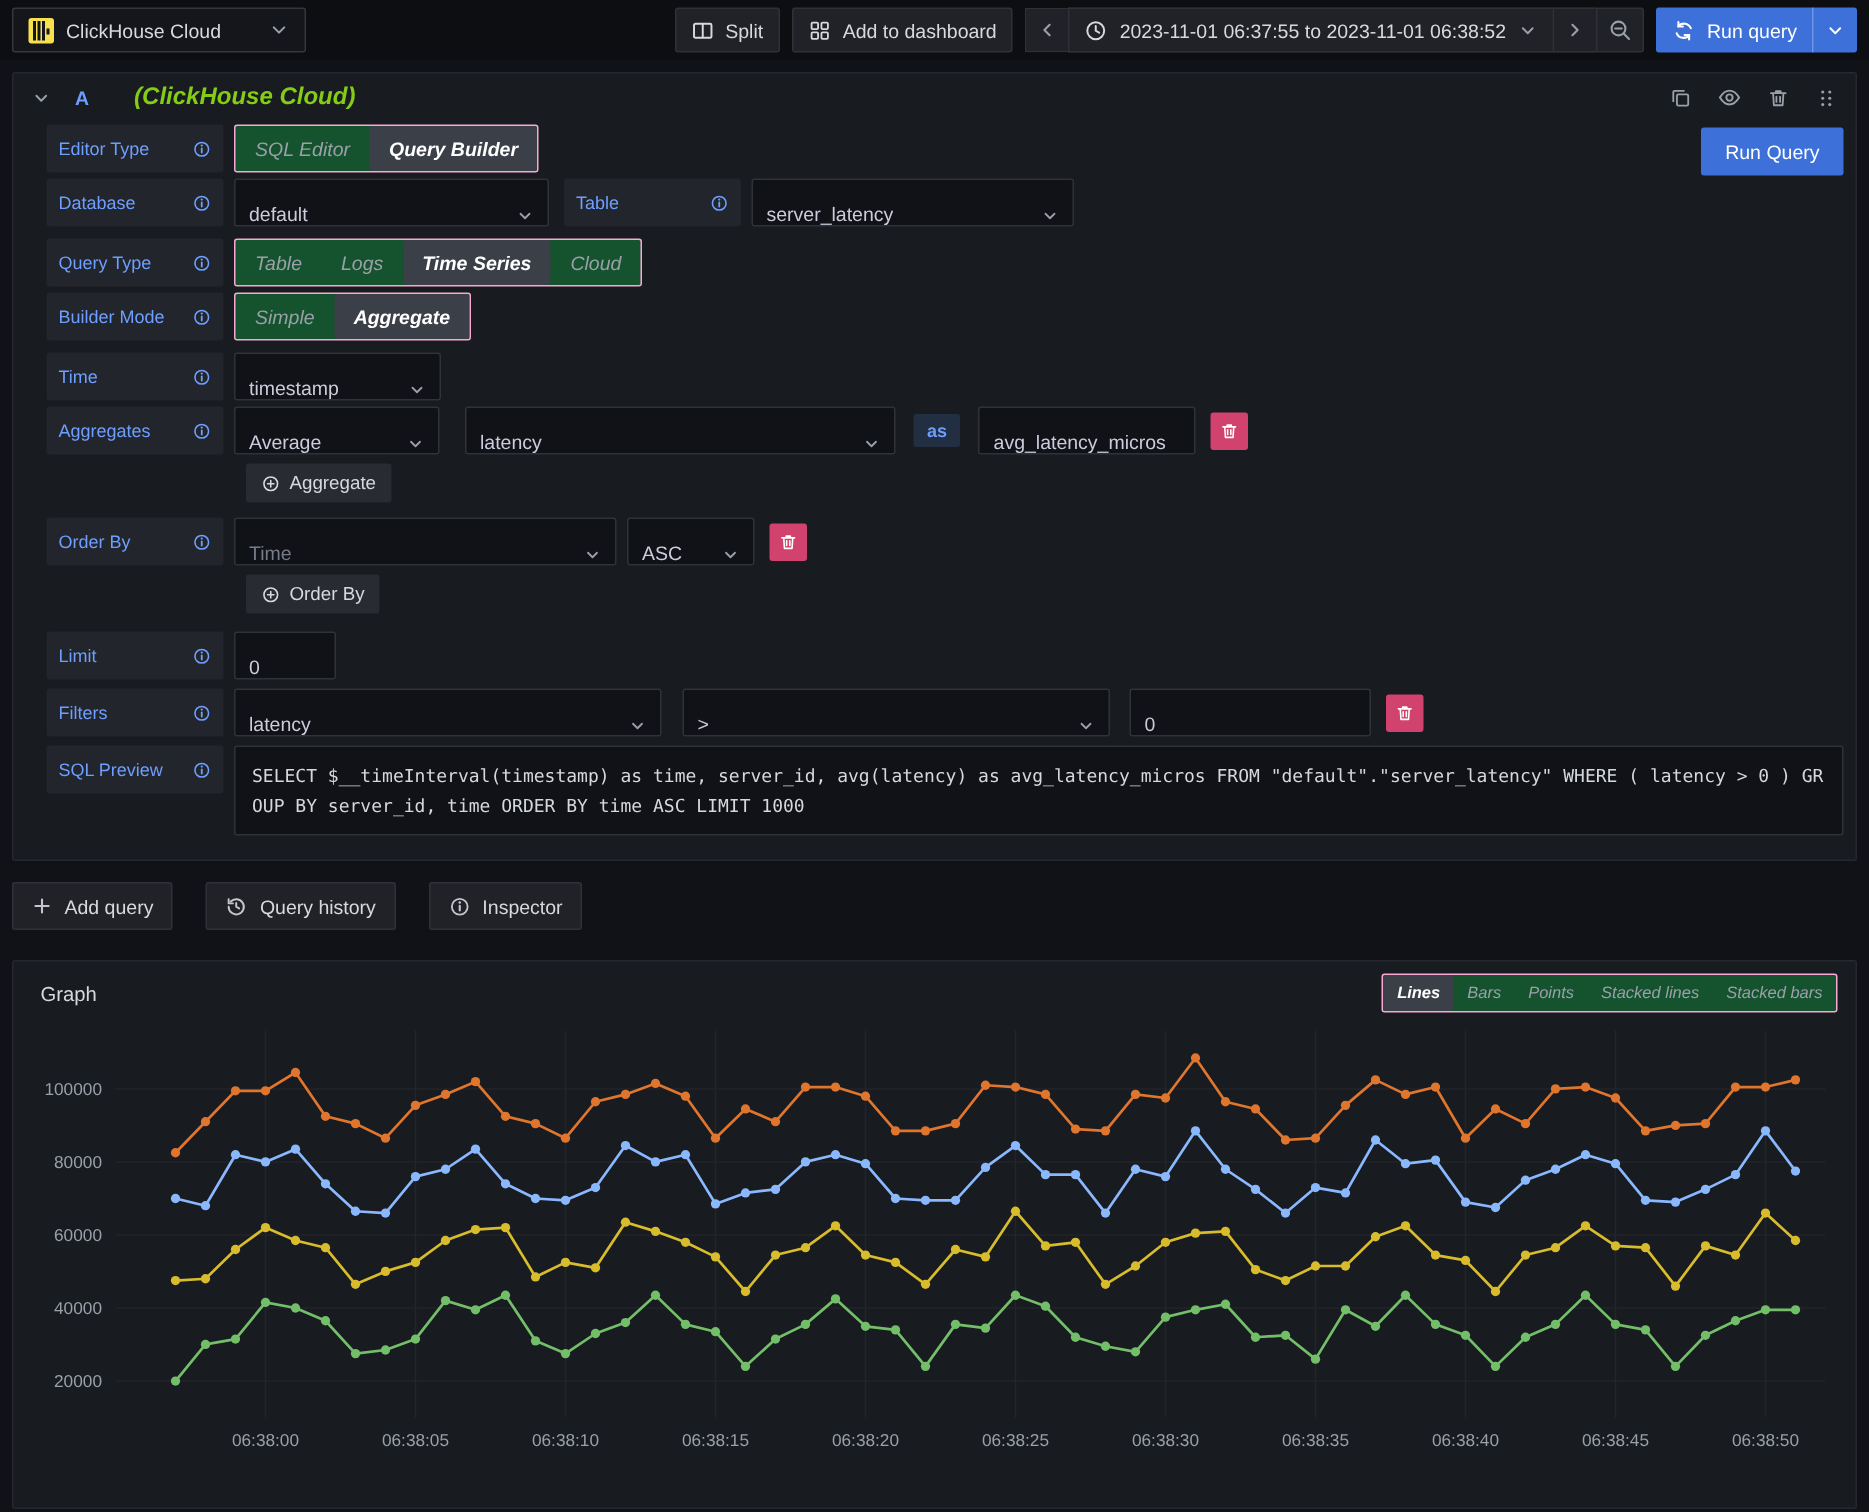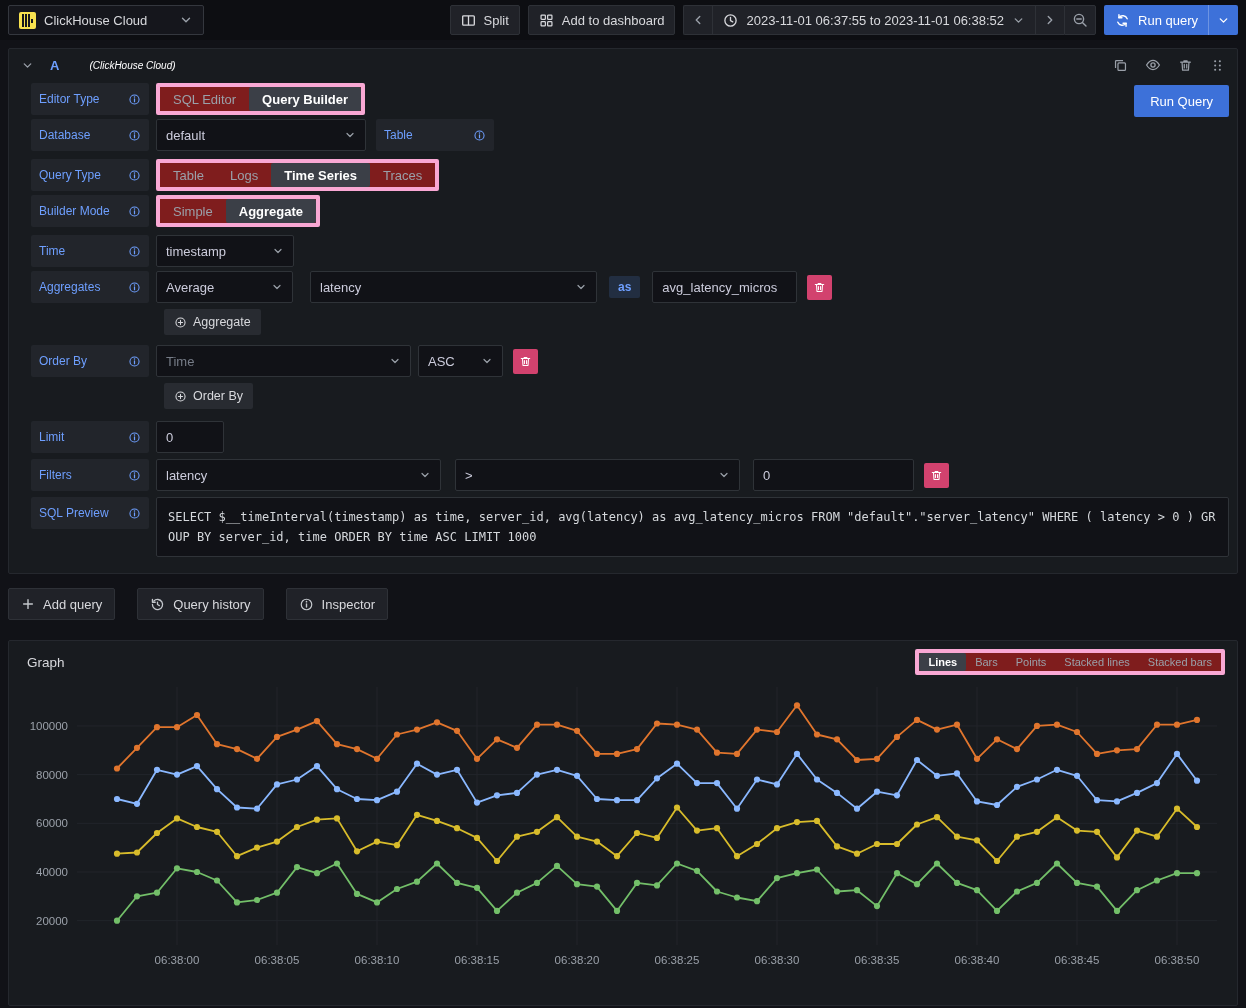--- a/index.html
+++ b/index.html
@@ -47,47 +47,47 @@
     border-left:1px solid rgba(255,255,255,.25); }
 
   
   .panel {
     margin:8px; background:#181b1f; border:1px solid #25282e; border-radius:2px;
   }
   .query-panel { position:relative; padding-bottom:12px; }
   .q-header { height:32px; display:flex; align-items:center; padding:0 12px; }
   .q-header .collapse { color:#9aa0a9; margin-right:16px; }
   .q-refid { color:#6e9fff; font-weight:600; margin-right:30px; }
-  .q-hint { color:#ffffff; font-style:italic; font-size:10px; }
+  .q-hint { color:#84cc16; font-style:italic; font-size:16px;font-weight:bold; }
   .q-actions { margin-left:auto; display:flex; align-items:center; gap:17px; color:#9aa0a9; }
   .run-query-panel {
     position:absolute; top:36px; right:8px; height:32px; background:#3d71d9;
     border-radius:2px; color:#fff; font-weight:500; display:flex; align-items:center;
     padding:0 16px;
   }
   .q-rows { padding:2px 8px 0 22px; }
   .q-row { display:flex; align-items:flex-start; margin-bottom:4px; }
   .f-label {
     width:118px; flex:none; height:32px; background:#22252b; border-radius:2px;
     color:#6e9fff; font-size:12px; font-weight:500;
     display:flex; align-items:center; justify-content:space-between;
     padding:0 8px; margin-right:7px;
   }
   .f-label .info { color:#6e9fff; }
   .seg {
-    display:inline-flex; background:#7f1d1d; border:4px solid #f9a8d4;
-    border-radius:2px; height:32px; overflow:hidden;
+    display:inline-flex; background:#14532d; border:1px solid #f9a8d4;
+    border-radius:2px; height:32px; overflow:hidden;font-style:italic;
   }
   .seg .opt {
     display:flex; align-items:center; padding:0 13px; color:#9aa0a9; white-space:nowrap;
   }
   .seg .opt.active { background:#3b3f47; color:#fff; font-weight:600; border-radius:2px; }
   .select, .tinput {
     height:32px; background:#111217; border:1px solid #2f3338; border-radius:2px;
-    display:flex; align-items:center; padding:0 9px; color:#ccccdc;
+    display:flex; align-items:flex-end; padding:0 9px; color:#ccccdc;
   }
   .select .chev { margin-left:auto; color:#9aa0a9; padding-left:8px; }
   .muted-val { color:#767c87; }
   .as-badge {
     align-self:center; background:rgba(87,148,242,.16); color:#6e9fff;
     font-weight:600; font-size:12px; padding:4px 9px; border-radius:2px; margin:0 12px;
   }
   .trash-btn {
     align-self:center; width:25px; height:25px; background:#d2426e; border-radius:2px;
     display:flex; align-items:center; justify-content:center; color:#fff; margin-left:10px; flex:none;
@@ -360,36 +360,44 @@
           </span>
       </div>
       <div class="f-label" style="margin-left:10px">
         <span>Table</span>
         <span class="info pointer">
             <svg class="ic" width="13" height="13">
               <use href="#i-info"></use>
             </svg>
           </span>
       </div>
+      <div class="select pointer" style="width:215px">
+        <span>server_latency</span>
+        <span class="chev">
+            <svg class="ic" width="12" height="12">
+              <use href="#i-chev-down"></use>
+            </svg>
+          </span>
+      </div>
     </div>
 
     <div class="q-row" style="margin-top:8px">
       <div class="f-label">
         <span>Query Type</span>
         <span class="info pointer">
             <svg class="ic" width="13" height="13">
               <use href="#i-info"></use>
             </svg>
           </span>
       </div>
       <div class="seg">
         <span class="opt pointer">Table</span>
         <span class="opt pointer">Logs</span>
         <span class="opt active pointer">Time Series</span>
-        <span class="opt pointer">Traces</span>
+        <span class="opt pointer">Cloud</span>
       </div>
     </div>
 
     <div class="q-row">
       <div class="f-label">
         <span>Builder Mode</span>
         <span class="info pointer">
             <svg class="ic" width="13" height="13">
               <use href="#i-info"></use>
             </svg>

